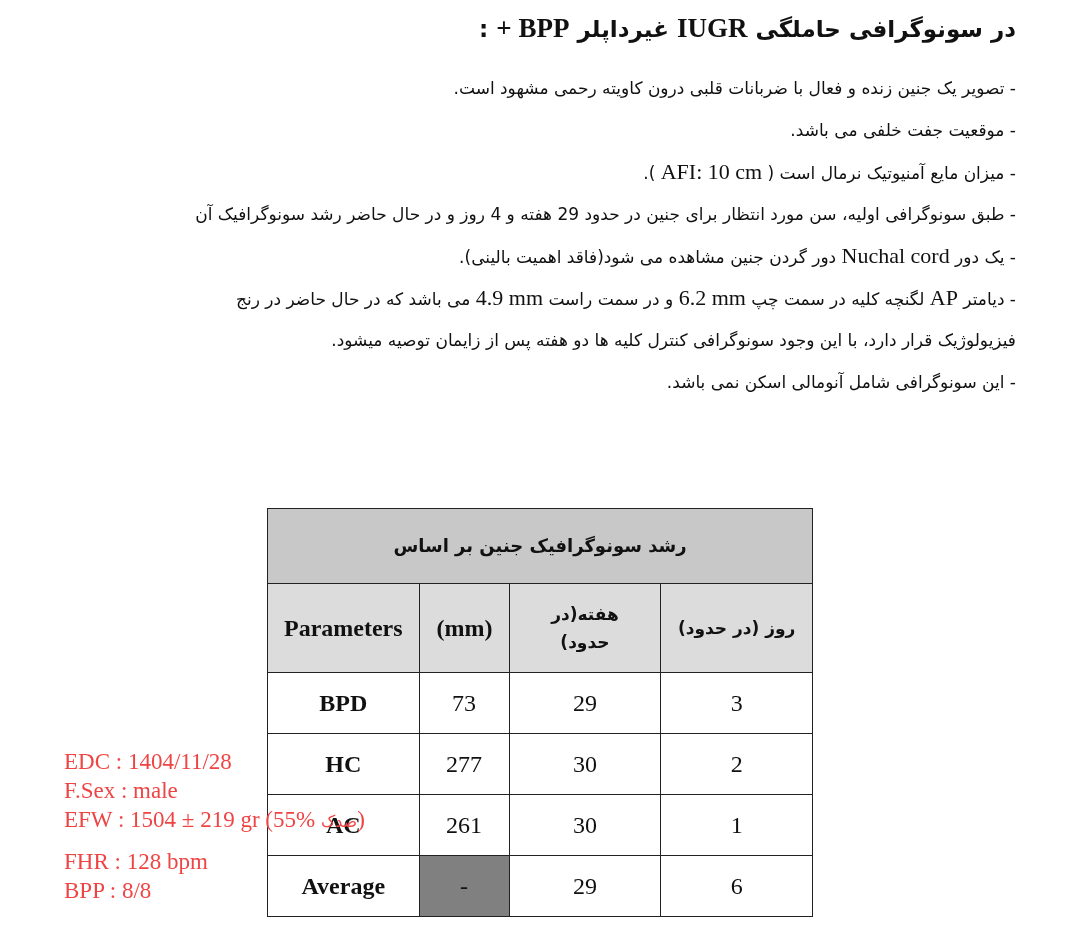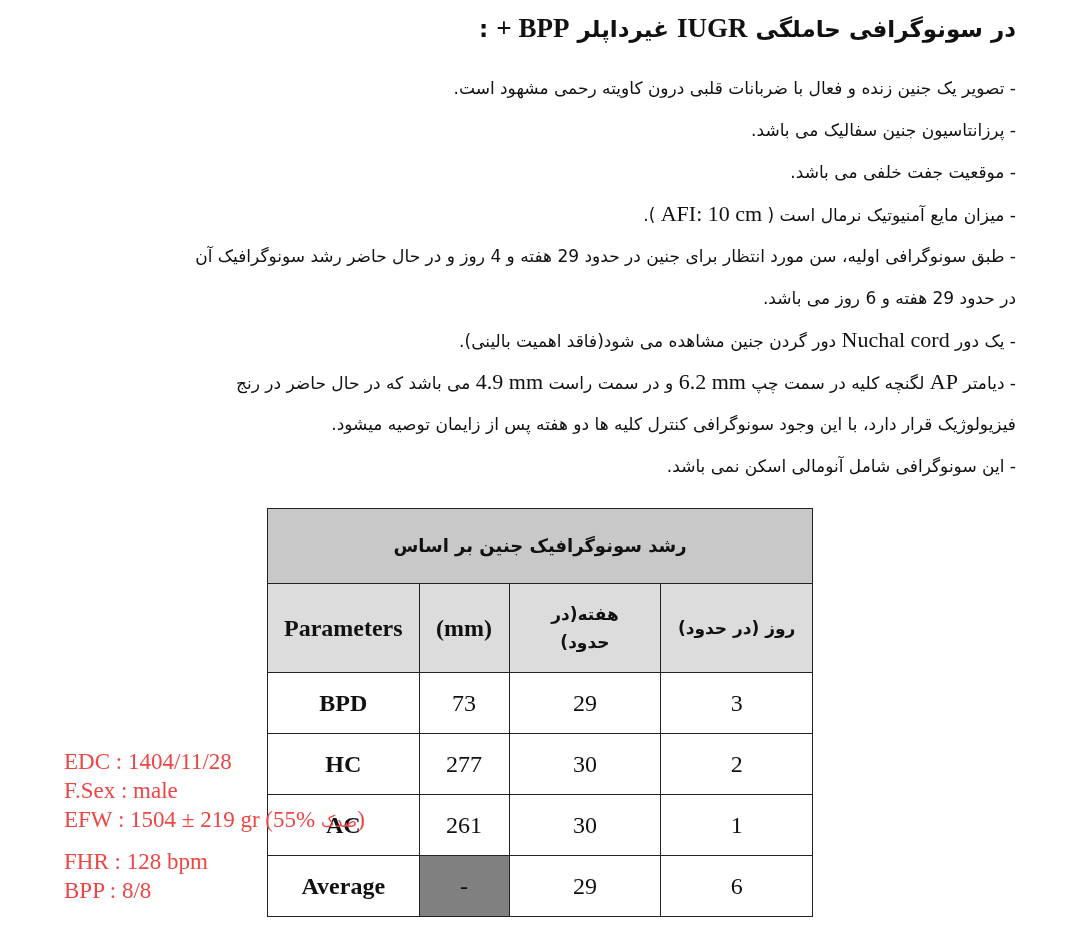--- a/index.html
+++ b/index.html
@@ -78,20 +78,21 @@
       font-weight: bold;
     }
     table.growth .head-row th {
       background: #dcdcdc;
       height: 44px;
     }
     table.growth .head-row th.en {
       font-family: "Liberation Serif", serif;
       font-weight: bold;
       font-size: 24px;
+      text-align: right;
     }
     table.growth .head-row th.fa {
       direction: rtl;
       font-family: "DejaVu Sans", sans-serif;
       font-weight: bold;
       font-size: 17px;
     }
     table.growth td.param {
       font-weight: bold;
     }
@@ -129,29 +130,27 @@
 <div class="title">
   <span>در سونوگرافی حاملگی</span>
   <span class="latin">IUGR</span>
   <span>غیرداپلر</span>
   <span class="latin" dir="ltr">+ BPP</span>
   <span>:</span>
 </div>
 
 <div class="findings">
   <span class="line">- تصویر یک جنین زنده و فعال با ضربانات قلبی درون کاویته رحمی مشهود است.</span>
-  <span class="line">- پرزانتاسیون جنین سفالیک می باشد.</span>
   <span class="line">- موقعیت جفت خلفی می باشد.</span>
   <span class="line">
     <span>- میزان مایع آمنیوتیک نرمال است (</span>
     <span class="latin" dir="ltr">AFI: 10 cm</span>
     <span>).</span>
   </span>
   <span class="line">- طبق سونوگرافی اولیه، سن مورد انتظار برای جنین در حدود 29 هفته و 4 روز و در حال حاضر رشد سونوگرافیک آن</span>
-  <span class="line">در حدود 29 هفته و 6 روز می باشد.</span>
   <span class="line">
     <span>- یک دور</span>
     <span class="latin" dir="ltr">Nuchal cord</span>
     <span>دور گردن جنین مشاهده می شود(فاقد اهمیت بالینی).</span>
   </span>
   <span class="line">
     <span>- دیامتر</span>
     <span class="latin" dir="ltr">AP</span>
     <span>لگنچه کلیه در سمت چپ</span>
     <span class="latin" dir="ltr">6.2 mm</span>

